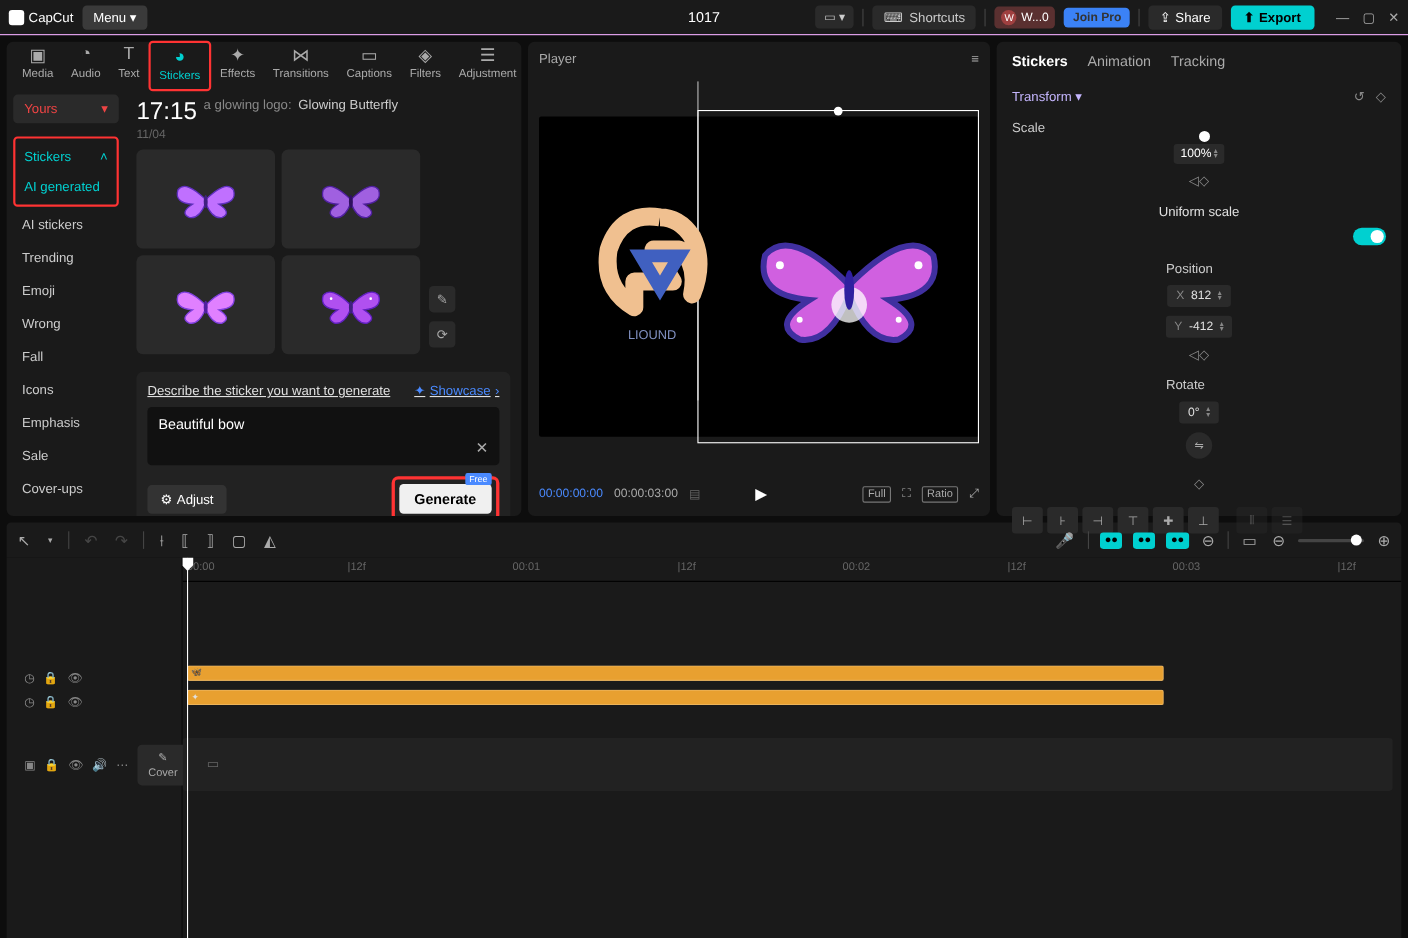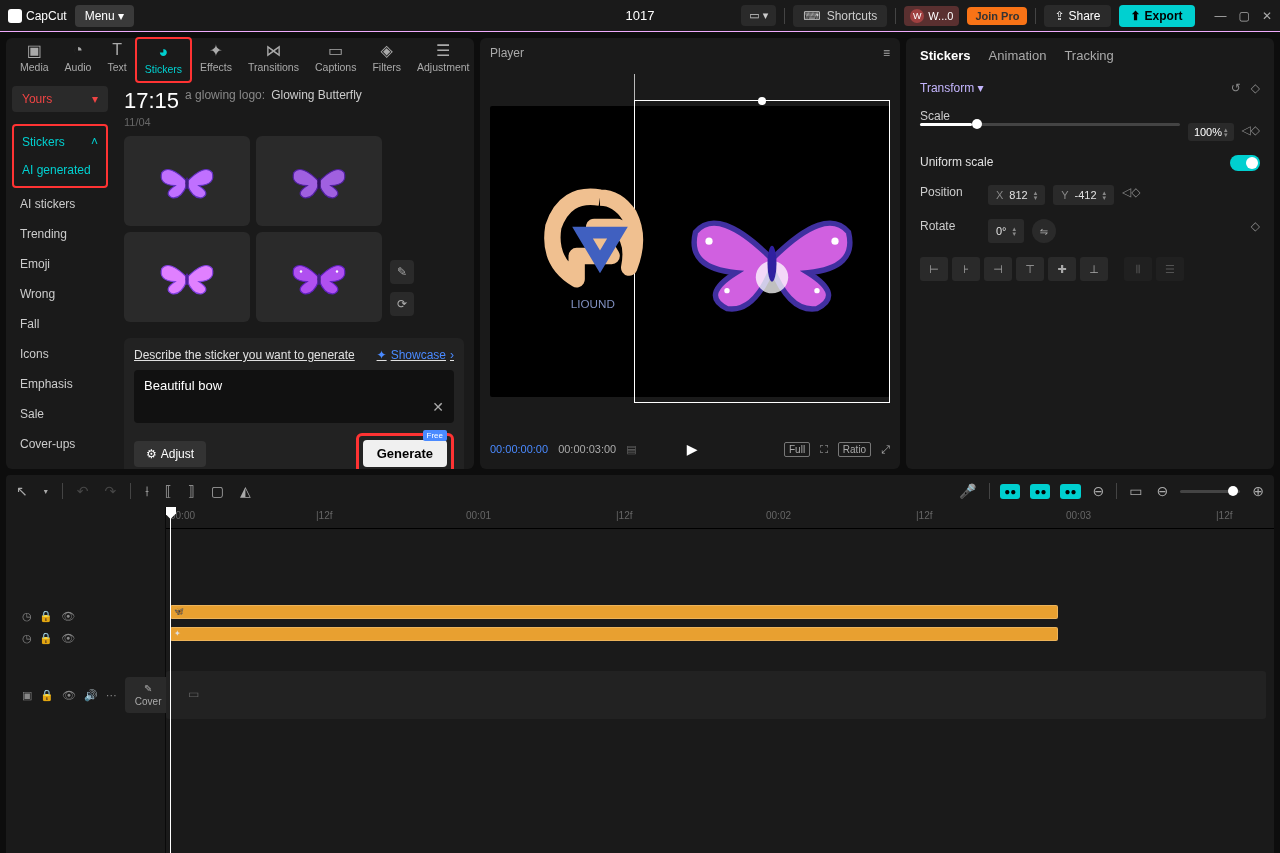--- a/index.html
+++ b/index.html
@@ -9,21 +9,21 @@
 .topbar { height: 32px; background: #1a1a1a; display: flex; align-items: center; padding: 0 8px; border-bottom: 1px solid #f0abfc; }
 .logo { display: flex; align-items: center; gap: 4px; font-size: 12px; color: #fff; margin-right: 8px; }
 .logo-icon { width: 14px; height: 14px; background: #fff; border-radius: 3px; display: inline-block; }
 .menu-btn { background: #3a3a3a; border: none; color: #fff; padding: 4px 10px; border-radius: 4px; font-size: 12px; cursor: pointer; }
 .title-center { position: absolute; left: 50%; transform: translateX(-50%); color: #fff; font-size: 13px; }
 .top-right { margin-left: auto; display: flex; align-items: center; gap: 8px; }
 .top-right > * { cursor: pointer; }
 .icon-btn { background: #2a2a2a; border: none; color: #ccc; padding: 4px 8px; border-radius: 4px; font-size: 11px; display: flex; align-items: center; gap: 4px; }
 .shortcuts-btn { background: #2a2a2a; border: none; color: #ccc; padding: 4px 10px; border-radius: 4px; font-size: 12px; display: flex; align-items: center; gap: 6px; }
 .user-badge { background: #5a3030; border-radius: 4px; padding: 3px 6px; color: #fff; font-size: 11px; display: flex; align-items: center; gap: 4px;}
-.join-pro { background: #f97316; color: #333; border-radius: 4px; padding: 3px 8px; font-size: 11px; font-weight: 600; }
+.join-pro { background: #3b82f6; color: #333; border-radius: 4px; padding: 3px 8px; font-size: 11px; font-weight: 600; }
 .share-btn { background: #2a2a2a; border: none; color: #fff; padding: 4px 10px; border-radius: 4px; font-size: 12px; display:flex; align-items:center; gap:4px;}
 .export-btn { background: #00d0d0; color: #000; border: none; padding: 4px 12px; border-radius: 4px; font-size: 12px; font-weight: 600; display:flex; align-items:center; gap:4px;}
 .window-controls { display: flex; gap: 12px; margin-left: 12px; color: #aaa; }
 
 
 .main-row { display: flex; height: 440px; }
 
 
 .left-panel { width: 468px; background: #1a1a1a; border-radius: 6px; margin: 6px 3px 3px 6px; display: flex; overflow: hidden; }
 
@@ -79,21 +79,21 @@
 .player-right-ctrls { margin-left: auto; display:flex; gap:10px; align-items:center;}
 .pc-box { border:1px solid #777; border-radius:2px; padding:1px 4px; font-size:10px; color:#aaa;}
 
 
 .right-panel { width: 368px; background: #1a1a1a; border-radius: 6px; margin: 6px 6px 3px 3px; padding: 10px 14px; }
 .right-tabs { display: flex; gap: 18px; font-size: 13px; margin-bottom: 14px; }
 .right-tab { color: #aaa; cursor: pointer; padding-bottom: 4px; }
 .right-tab.active { color: #fff; font-weight: 600; }
 .section-head { display:flex; justify-content:space-between; align-items:center; margin-bottom:14px;}
 .section-title { font-size: 12px; color: #c4b5fd; }
-.prop-row { display: flex; margin-bottom: 14px; gap: 8px; }
+.prop-row { display: flex; align-items: center; margin-bottom: 14px; gap: 8px; flex-direction: column; }
 .prop-label { font-size: 12px; color: #ccc; width: 60px; }
 .slider-track { flex: 1; height: 3px; background: #444; position: relative; border-radius: 2px; }
 .slider-fill { position:absolute; height:100%; background:#fff; border-radius:2px;}
 .slider-thumb { position: absolute; width: 10px; height: 10px; background: #fff; border-radius: 50%; top: -4px; }
 .value-box { background: #2a2a2a; padding: 3px 6px; border-radius: 3px; font-size: 11px; color: #fff; min-width: 40px; text-align: center; display:flex; align-items:center; gap:2px;}
 .stepper { display:flex; flex-direction:column; line-height:5px; font-size:7px; color:#888;}
 .toggle { width: 30px; height: 16px; background: #00d0d0; border-radius: 8px; position: relative; cursor: pointer; margin-left: auto; }
 .toggle-knob { width: 12px; height: 12px; background: #fff; border-radius: 50%; position: absolute; right: 2px; top: 2px; }
 .coord-input { background: #2a2a2a; padding: 4px 8px; border-radius: 3px; display: flex; align-items: center; gap: 6px; font-size: 11px; }
 .coord-label { color: #888; }

